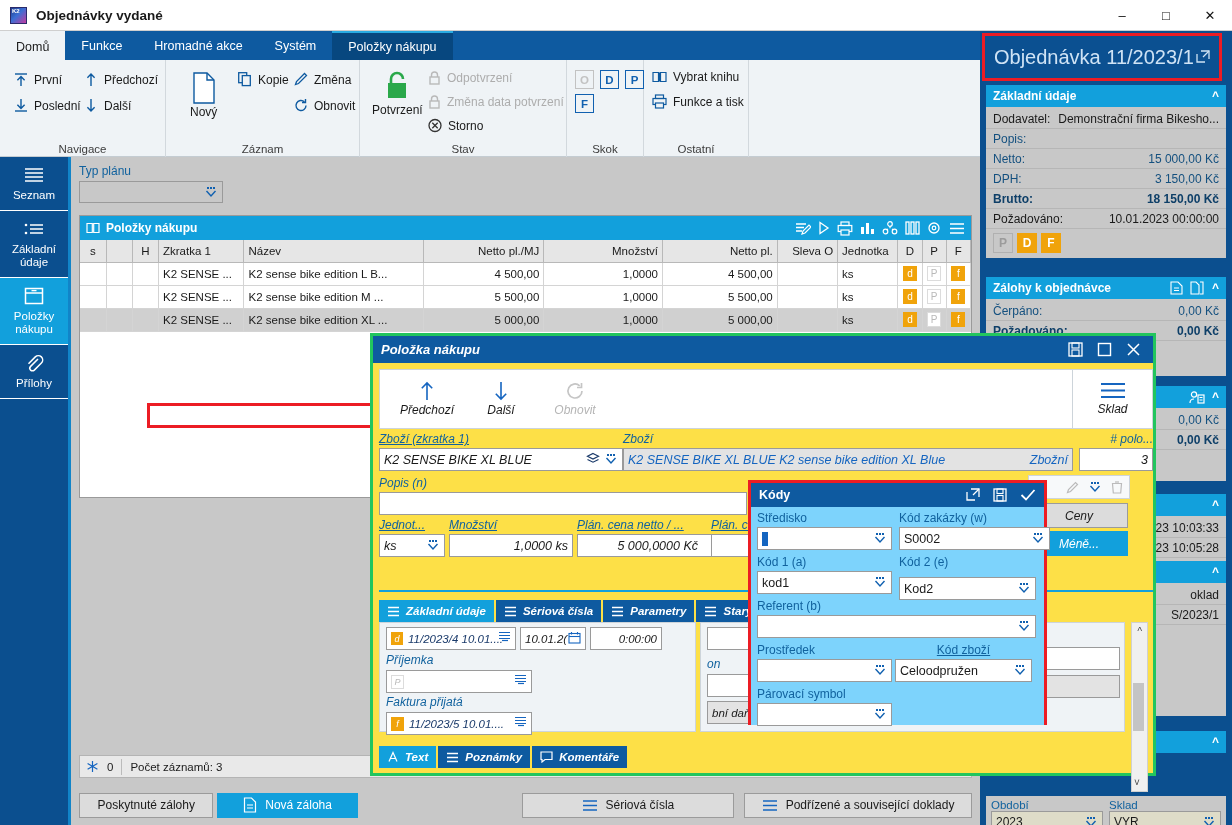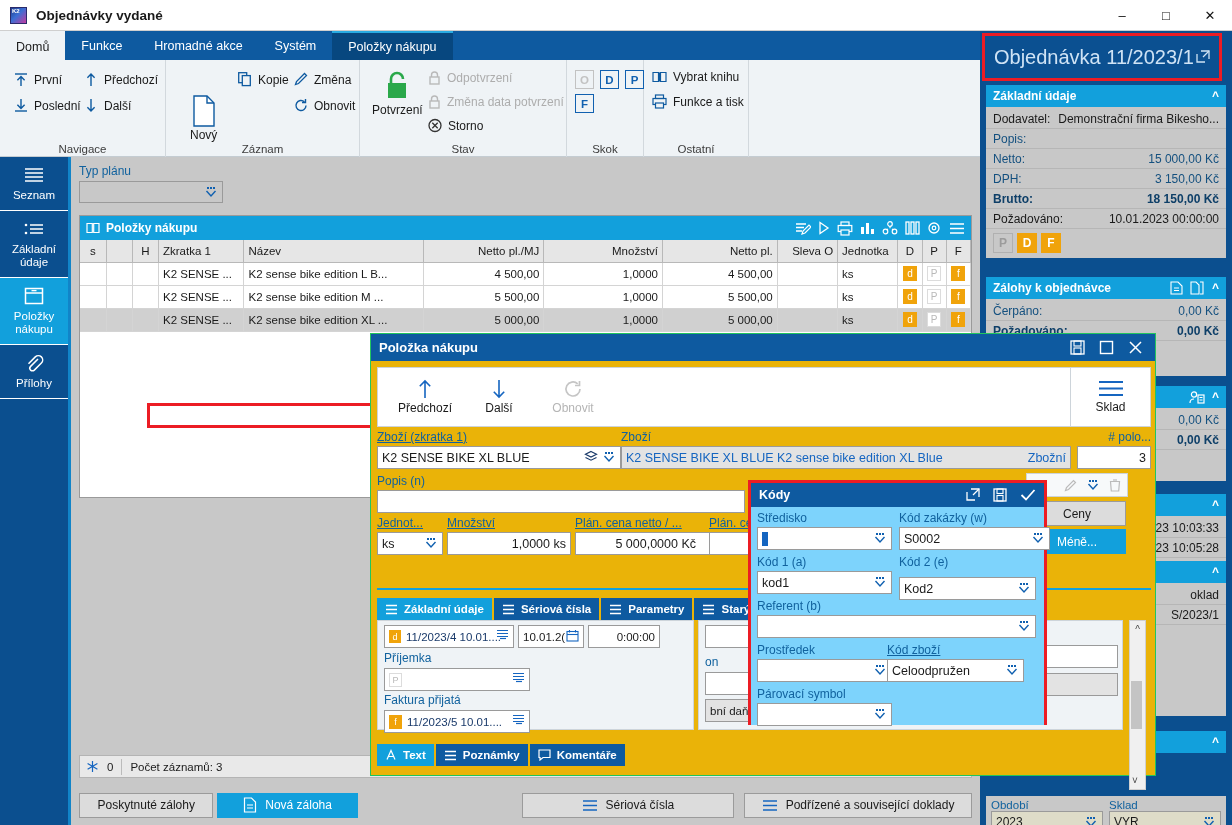--- a/index.html
+++ b/index.html
@@ -112,22 +112,22 @@
   .flags { display:flex; gap:4px; padding:4px 7px 2px; }
   .fl { width:20px; height:20px; display:flex; align-items:center; justify-content:center;
      color:#ffffff; background:#f0a30a; font-size:12px; font-weight:bold; }
   .fl.off { background:#c8c8c8; color:#9b9b9b; border:1px solid #b0b0b0; }
   .per { position:absolute; left:6px; top:765px; width:240px; background:#c8c8c8; padding:3px 5px 5px; }
   .per .lab { color:#11629e; font-size:11.5px; }
   .percombo { height:22px; background:#dedcc8; border:1px solid #9a9a9a; display:flex; align-items:center;
      padding:0 4px; font-size:12px; position:relative; }
 
   
-  .dlg { position:absolute; left:370px; top:333px; width:786px; height:443px; background:#eab308;
-     border:1px solid #22c55e; }
+  .dlg { position:absolute; left:370px; top:333px; width:786px; height:443px; background:#fde047;
+     border:3px solid #22c55e;font-style:italic; }
   .dlg-title { height:27px; background:#0e5aa0; color:#ffffff; display:flex; align-items:center;
      padding:0 8px; font-size:13px; font-weight:bold; }
   .dlg-title .tools { margin-left:auto; display:flex; gap:14px; font-size:14px; padding-right:4px; }
   .dlg-ribbon { position:absolute; left:6px; top:33px; width:774px; height:60px; background:#ffffff;
      border:1px solid #cdd4da; display:flex; align-items:center; }
   .dbig { width:70px; display:flex; flex-direction:column; align-items:center; gap:2px; font-size:12px; }
   .dbig.dis { color:#b5b5b5; }
   .dmenu { position:absolute; right:0; top:0; height:58px; width:80px; border-left:1px solid #cdd4da;
      display:flex; flex-direction:column; align-items:center; justify-content:center; gap:3px; font-size:12px; }
   .fld { position:absolute; }
@@ -210,21 +210,21 @@
             <svg width="14" height="15" viewBox="0 0 14 15">
                 <path d="M7 1v12M3.4 9.3L7 13l3.6-3.7" stroke="#0e5aa0" stroke-width="1.4" fill="none"></path>
               </svg>
           </span>
           <span>Další</span>
         </div>
         <div class="glabel">Navigace</div>
       </div>
 
       <div class="rgroup" style="left:166px;width:194px;">
-        <div class="rbig" style="left:24px;top:12px;margin-top:23px;">
+        <div class="rbig" style="left:24px;top:12px;">
           <span class="ico">
             <svg width="26" height="32" viewBox="0 0 26 32">
                 <path d="M3 1h13l7 7v23H3z" fill="#fff" stroke="#0e5aa0" stroke-width="1.4"></path>
                 <path d="M16 1v7h7" fill="none" stroke="#0e5aa0" stroke-width="1.4"></path>
               </svg>
           </span>
           <span>Nový</span>
         </div>
         <div class="ritem" style="left:72px;top:12px;">
           <span class="ico">
@@ -1243,21 +1243,21 @@
                   <rect x="3" y="2" width="2" height="2" fill="#1060b0"></rect>
                   <rect x="6" y="2" width="2" height="2" fill="#1060b0"></rect>
                   <rect x="9" y="2" width="2" height="2" fill="#1060b0"></rect>
                   <path d="M2.5 6l4.5 5 4.5-5" fill="none" stroke="#1060b0" stroke-width="1.4"></path>
                 </svg>
           </span>
             </span>
         </div>
       </div>
 
-      <div class="fld" style="left:136px;top:136px;">
+      <div class="fld" style="left:144px;top:136px;text-align:center;">
         <div class="lb hdrline">Kód zboží</div>
         <div class="inp" style="width:137px;margin-top:2px;">
           <span>Celoodpružen</span>
           <span class="rico">
               <span>
             <svg width="14" height="14" viewBox="0 0 14 14">
                   <rect x="3" y="2" width="2" height="2" fill="#1060b0"></rect>
                   <rect x="6" y="2" width="2" height="2" fill="#1060b0"></rect>
                   <rect x="9" y="2" width="2" height="2" fill="#1060b0"></rect>
                   <path d="M2.5 6l4.5 5 4.5-5" fill="none" stroke="#1060b0" stroke-width="1.4"></path>

